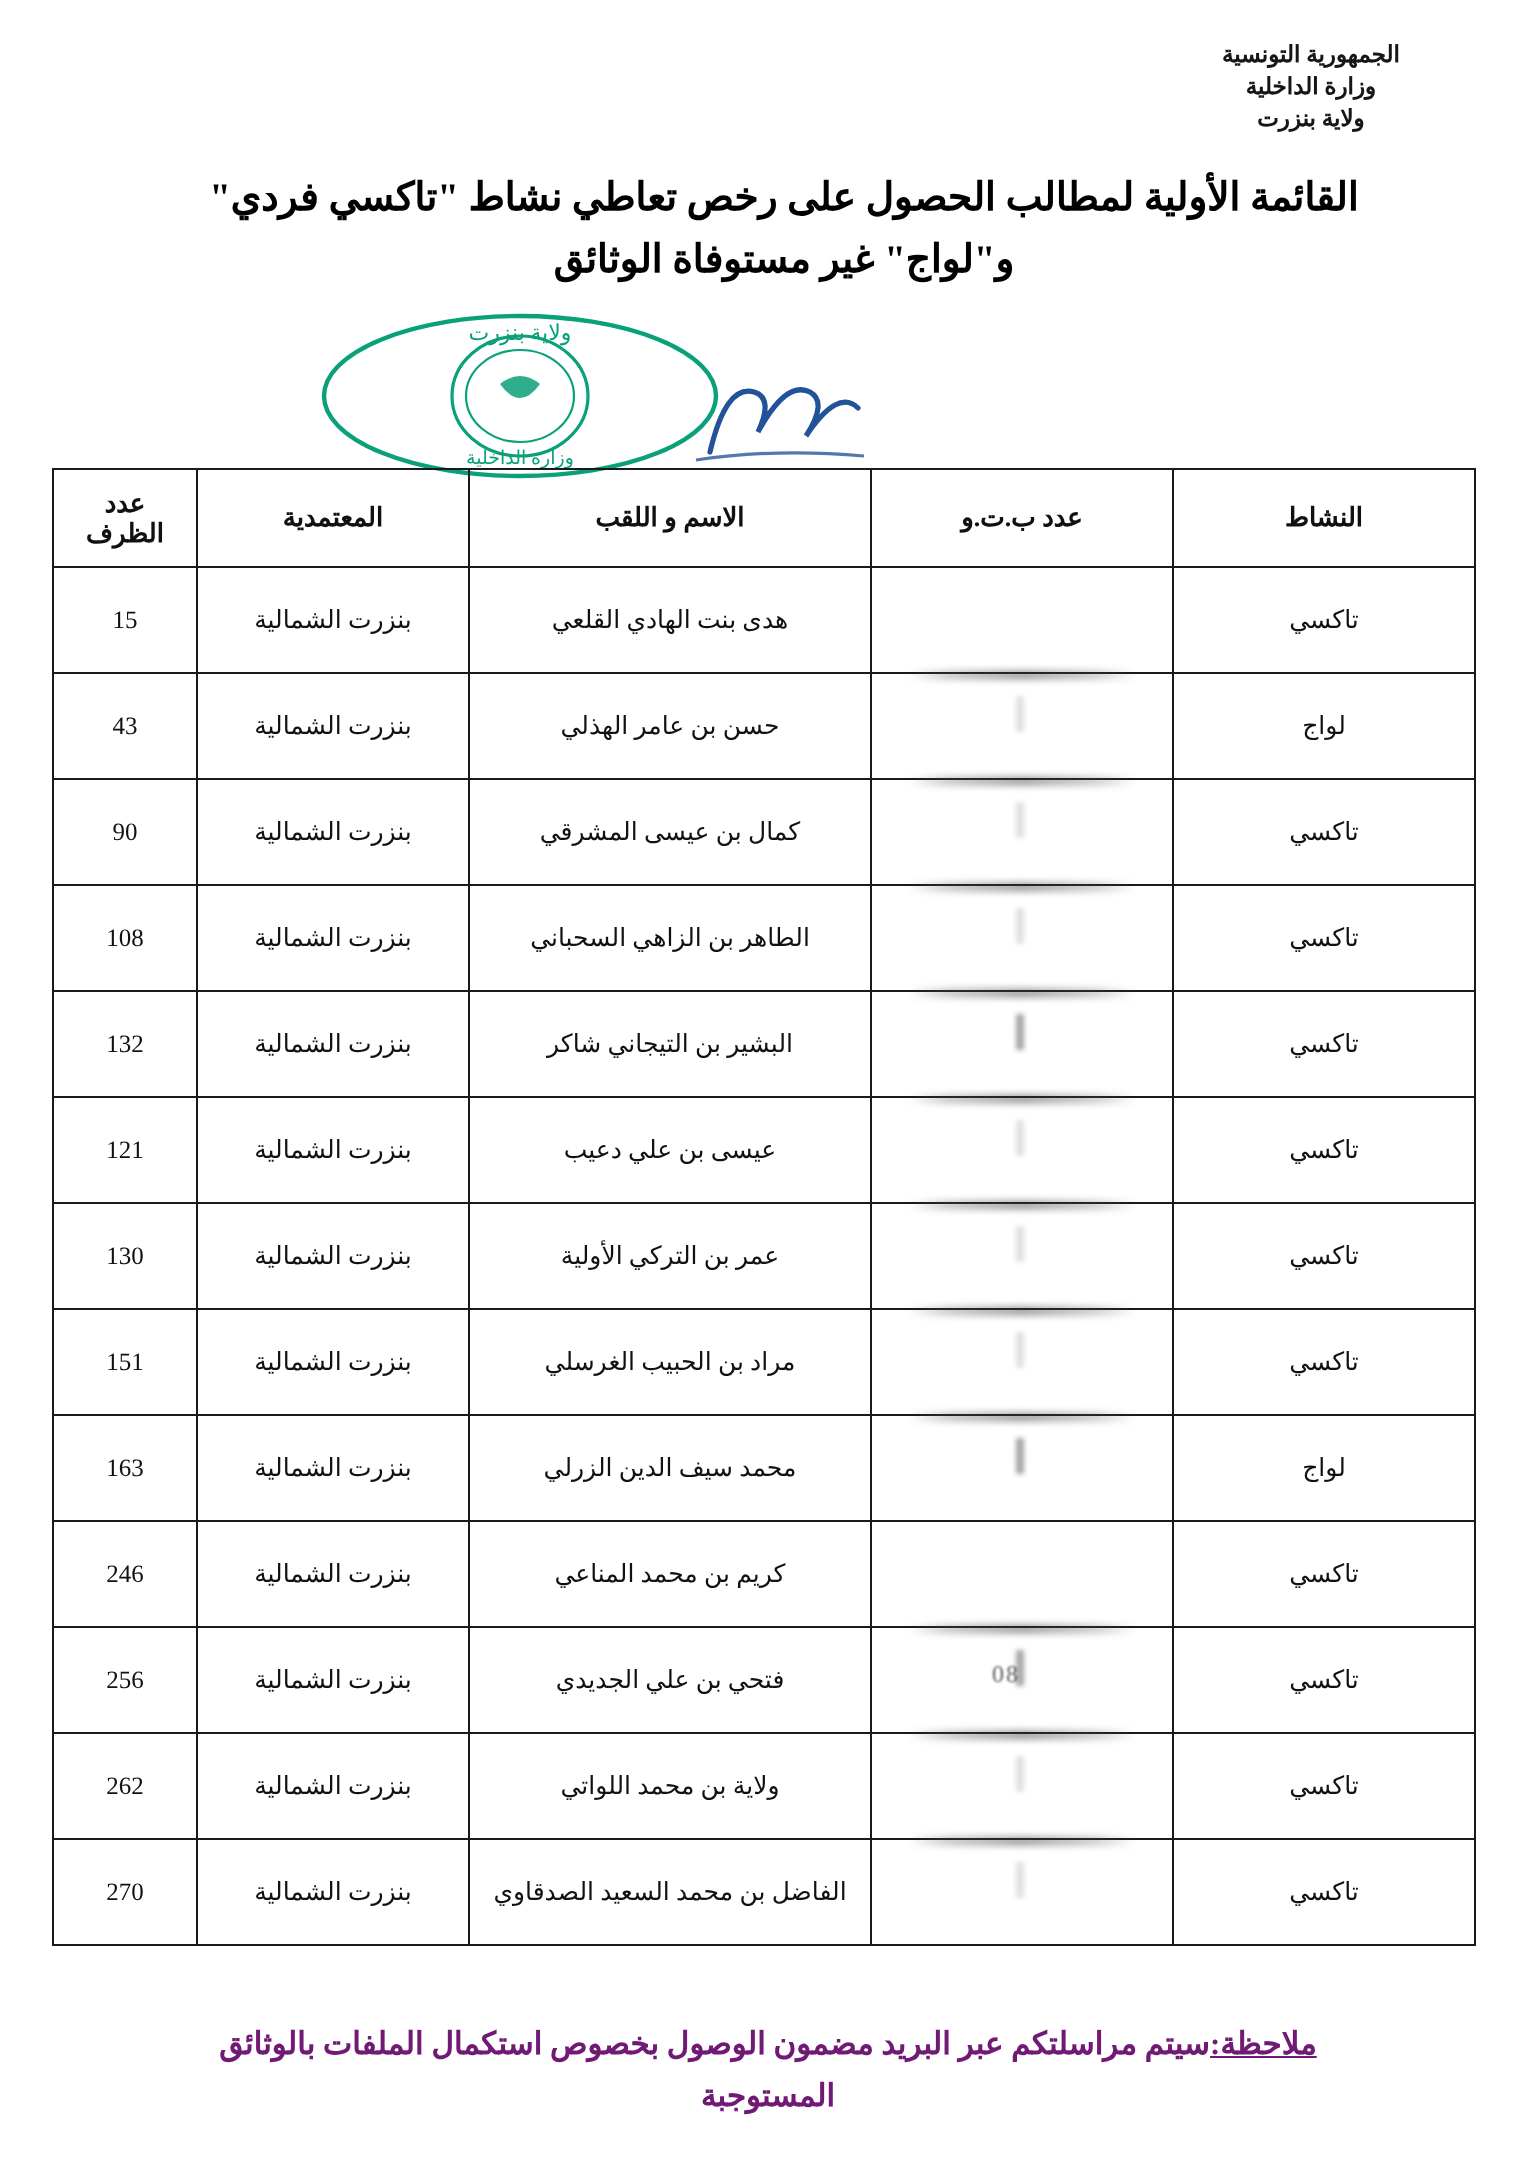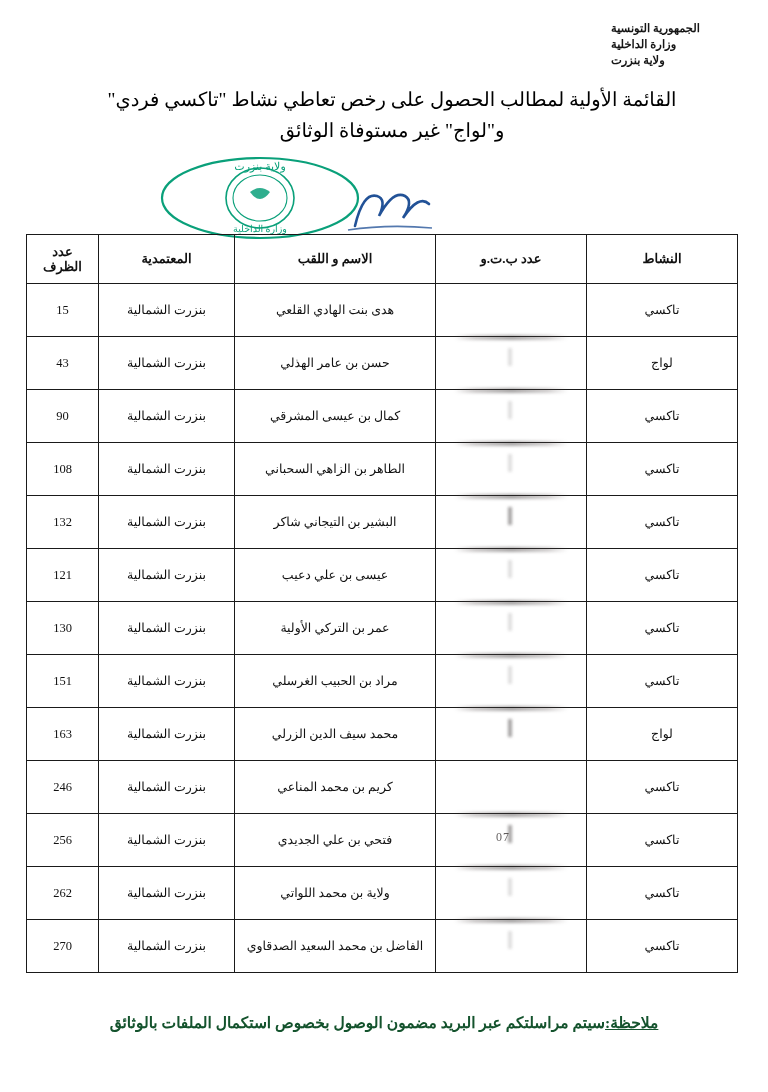--- a/index.html
+++ b/index.html
@@ -21,37 +21,37 @@
     width: 768px;
     height: 1092px;
     box-sizing: border-box;
   }
 
   
   .letterhead {
     position: absolute;
     top: 20px;
     right: 68px;
-    text-align: left;
+    text-align: center;
     font-size: 11.5px;
     line-height: 16px;
     font-weight: 700;
     color: #161616;
   }
   .letterhead div { white-space: nowrap; }
 
   
   .doc-title {
     position: absolute;
     top: 84px;
     left: 16px;
     right: 0;
     text-align: center;
     font-size: 19.5px;
-    font-weight: 400;
+    font-weight: 700;
     line-height: 31px;
     color: #000;
     padding: 0 36px;
     box-sizing: border-box;
   }
   .doc-title .l2 { display: block; }
 
   
   .stamp {
     position: absolute;
@@ -145,21 +145,21 @@
   .note {
     position: absolute;
     left: 0; right: 0;
     top: 1010px;
     text-align: center;
     font-size: 15.5px;
     font-weight: 700;
     line-height: 26px;
     padding: 0 40px;
     box-sizing: border-box;
-    color: #14532d;
+    color: #701a75;
   }
   .note u { text-decoration: underline; }
   .note .l2 { display: block; }
 </style>
 </head>
 <body>
 
 <div class="page">
 
   <div class="letterhead">
@@ -286,21 +286,21 @@
               <div class="smudge none"></div>
             </td>
             <td class="col-name name-cell">كريم بن محمد المناعي</td>
             <td class="col-dept">بنزرت الشمالية</td>
             <td class="col-env num-cell">246</td>
           </tr>
           <tr>
             <td class="col-activity">تاكسي</td>
             <td class="col-count">
               <div class="smudge ">
-                <span class="smudge-digits">07</span>
+                <span class="smudge-digits">08</span>
               </div>
             </td>
             <td class="col-name name-cell">فتحي بن علي الجديدي</td>
             <td class="col-dept">بنزرت الشمالية</td>
             <td class="col-env num-cell">256</td>
           </tr>
           <tr>
             <td class="col-activity">تاكسي</td>
             <td class="col-count">
               <div class="smudge light"></div>
@@ -317,15 +317,16 @@
             <td class="col-name name-cell">الفاضل بن محمد السعيد الصدقاوي</td>
             <td class="col-dept">بنزرت الشمالية</td>
             <td class="col-env num-cell">270</td>
           </tr>
         </tbody>
     </table>
   </div>
 
   <div class="note">
     <u>ملاحظة:</u><span>سيتم مراسلتكم عبر البريد مضمون الوصول بخصوص استكمال الملفات بالوثائق</span>
+    <span class="l2">المستوجبة</span>
   </div>
 
 </div>
 
 </body></html>

